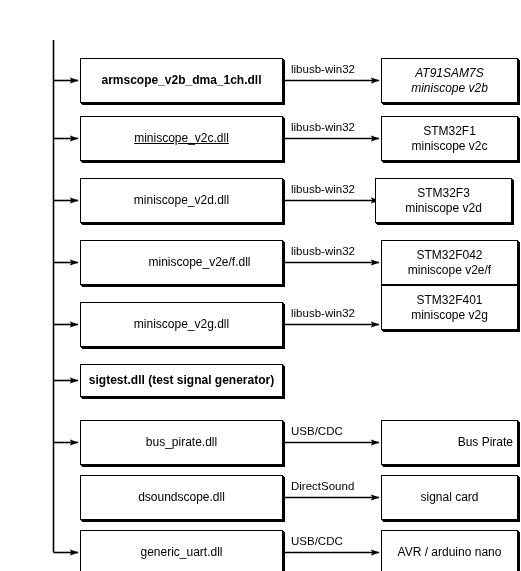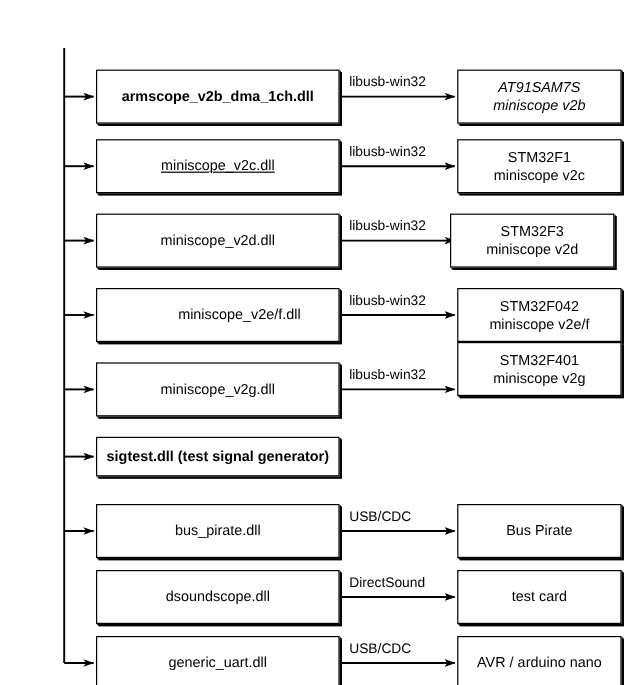--- a/index.html
+++ b/index.html
@@ -126,28 +126,28 @@
       <div class="node shadowed" style="left: 381px; top: 285px; width: 137px; height: 45px;">
         <span class="label">STM32F401
 miniscope v2g</span>
       </div>
       <div class="node shadowed" style="left: 80px; top: 364px; width: 203px; height: 33px; font-weight: bold;">
         <span class="label">sigtest.dll (test signal generator)</span>
       </div>
       <div class="node shadowed" style="left: 80px; top: 420px; width: 203px; height: 45px;">
         <span class="label">bus_pirate.dll</span>
       </div>
-      <div class="node shadowed" style="left: 381px; top: 420px; width: 137px; height: 45px;">
+      <div class="node shadowed" style="left: 381px; top: 420px; width: 137px; height: 45px; justify-content: flex-end;">
         <span class="label">Bus Pirate</span>
       </div>
       <div class="node shadowed" style="left: 80px; top: 475px; width: 203px; height: 45px; text-align: right;">
         <span class="label">dsoundscope.dll</span>
       </div>
       <div class="node shadowed" style="left: 381px; top: 475px; width: 137px; height: 45px;">
-        <span class="label">test card</span>
+        <span class="label">signal card</span>
       </div>
       <div class="node shadowed" style="left: 80px; top: 530px; width: 203px; height: 45px;">
         <span class="label">generic_uart.dll</span>
       </div>
       <div class="node shadowed" style="left: 381px; top: 530px; width: 137px; height: 45px;">
         <span class="label">AVR / arduino nano</span>
       </div>
     </div>
   <div id="labels-layer">
       <div class="edge-label" style="left: 291px; top: 63.5px;">libusb-win32</div>

